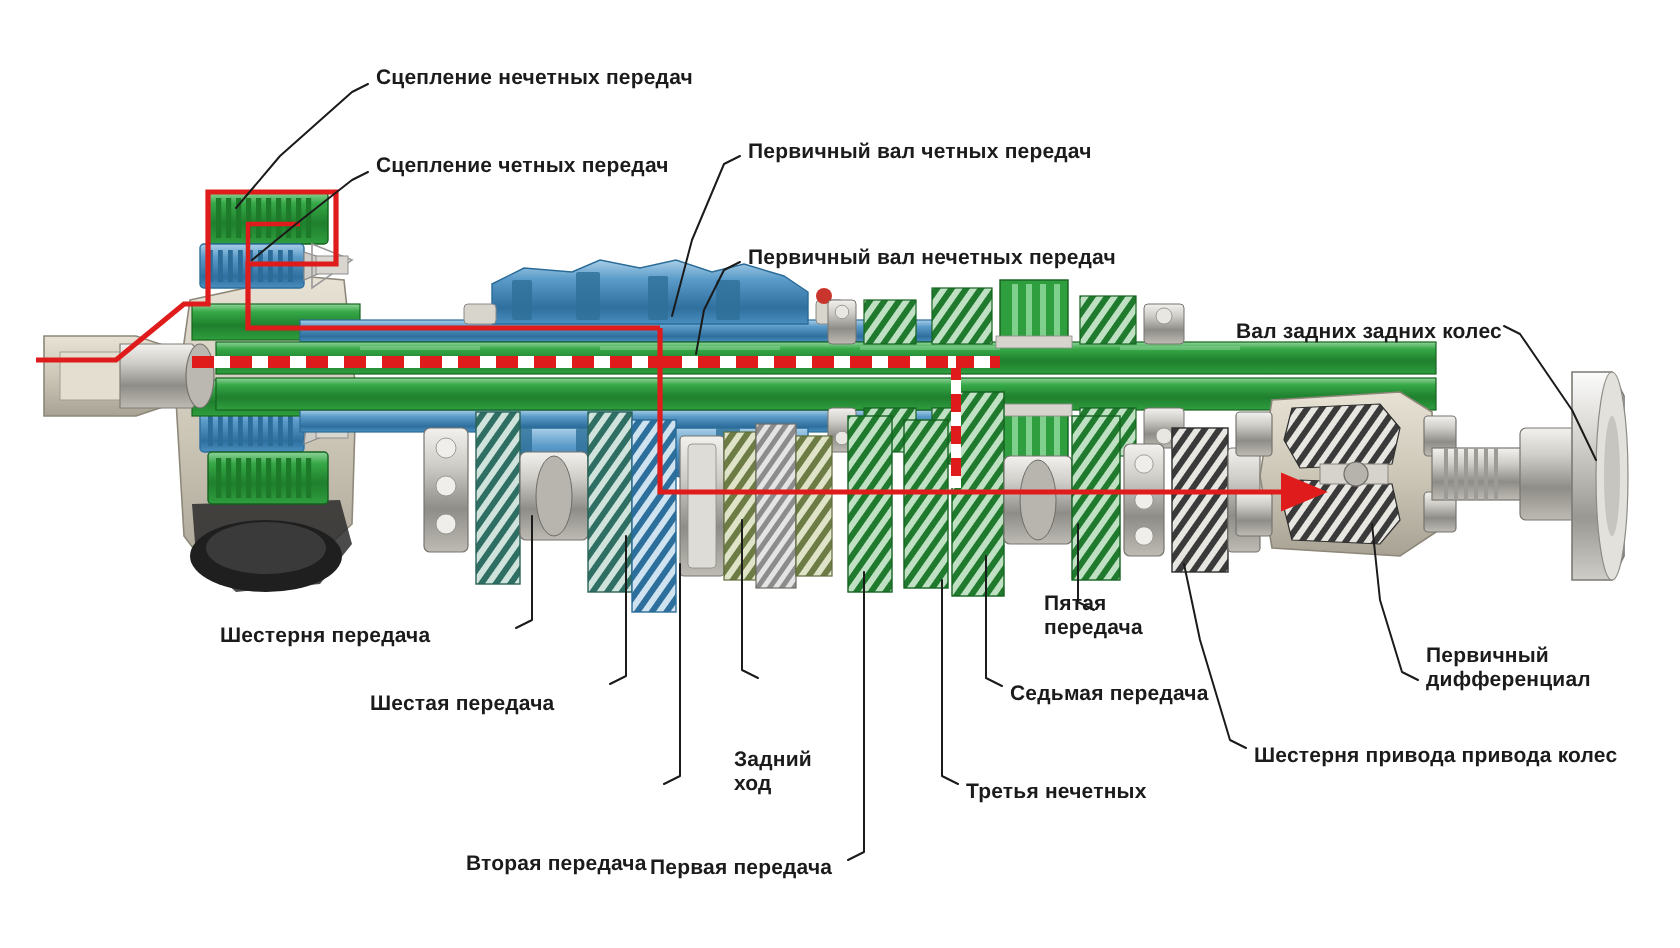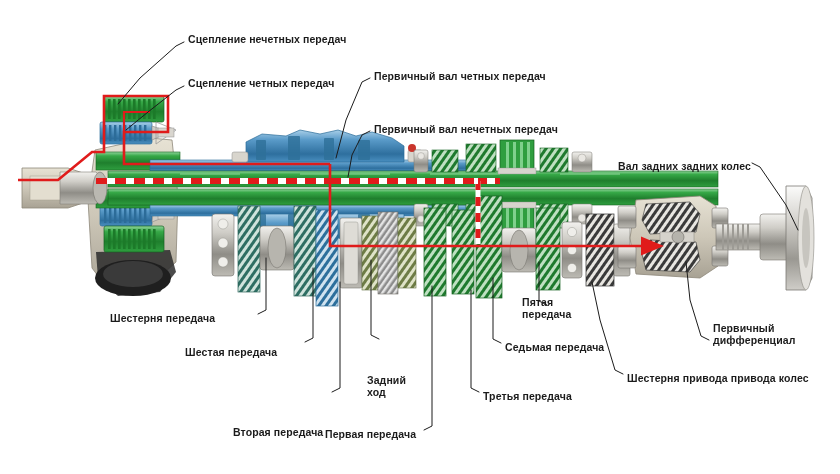--- a/index.html
+++ b/index.html
@@ -362,21 +362,21 @@
       <div class="lbl" style="left: 188px; top: 77px;">Сцепление четных передач</div>
       <div class="lbl" style="left: 374px; top: 70px;">Первичный вал четных передач</div>
       <div class="lbl" style="left: 374px; top: 123px;">Первичный вал нечетных передач</div>
       <div class="lbl" style="left: 618px; top: 160px;">Вал задних задних колес</div>
       <div class="lbl" style="left: 110px; top: 312px;">Шестерня передача</div>
       <div class="lbl" style="left: 145px; top: 346px; margin-left: 40px;">Шестая передача</div>
       <div class="lbl" style="left: 367px; top: 330px; margin-top: 44px;">Задний
 ход</div>
       <div class="lbl" style="left: 233px; top: 390px; margin-top: 36px;">Вторая передача</div>
       <div class="lbl" style="left: 325px; top: 428px;">Первая передача</div>
-      <div class="lbl" style="left: 483px; top: 390px;">Третья передача</div>
+      <div class="lbl" style="left: 483px; top: 390px;">Третья нечетных</div>
       <div class="lbl" style="left: 505px; top: 341px;">Седьмая передача</div>
       <div class="lbl" style="left: 522px; top: 296px;">Пятая
 передача</div>
       <div class="lbl" style="left: 627px; top: 372px;">Шестерня привода привода колес</div>
       <div class="lbl" style="left: 713px; top: 322px;">Первичный
 дифференциал</div>
     </div>
 
 </div>
 

